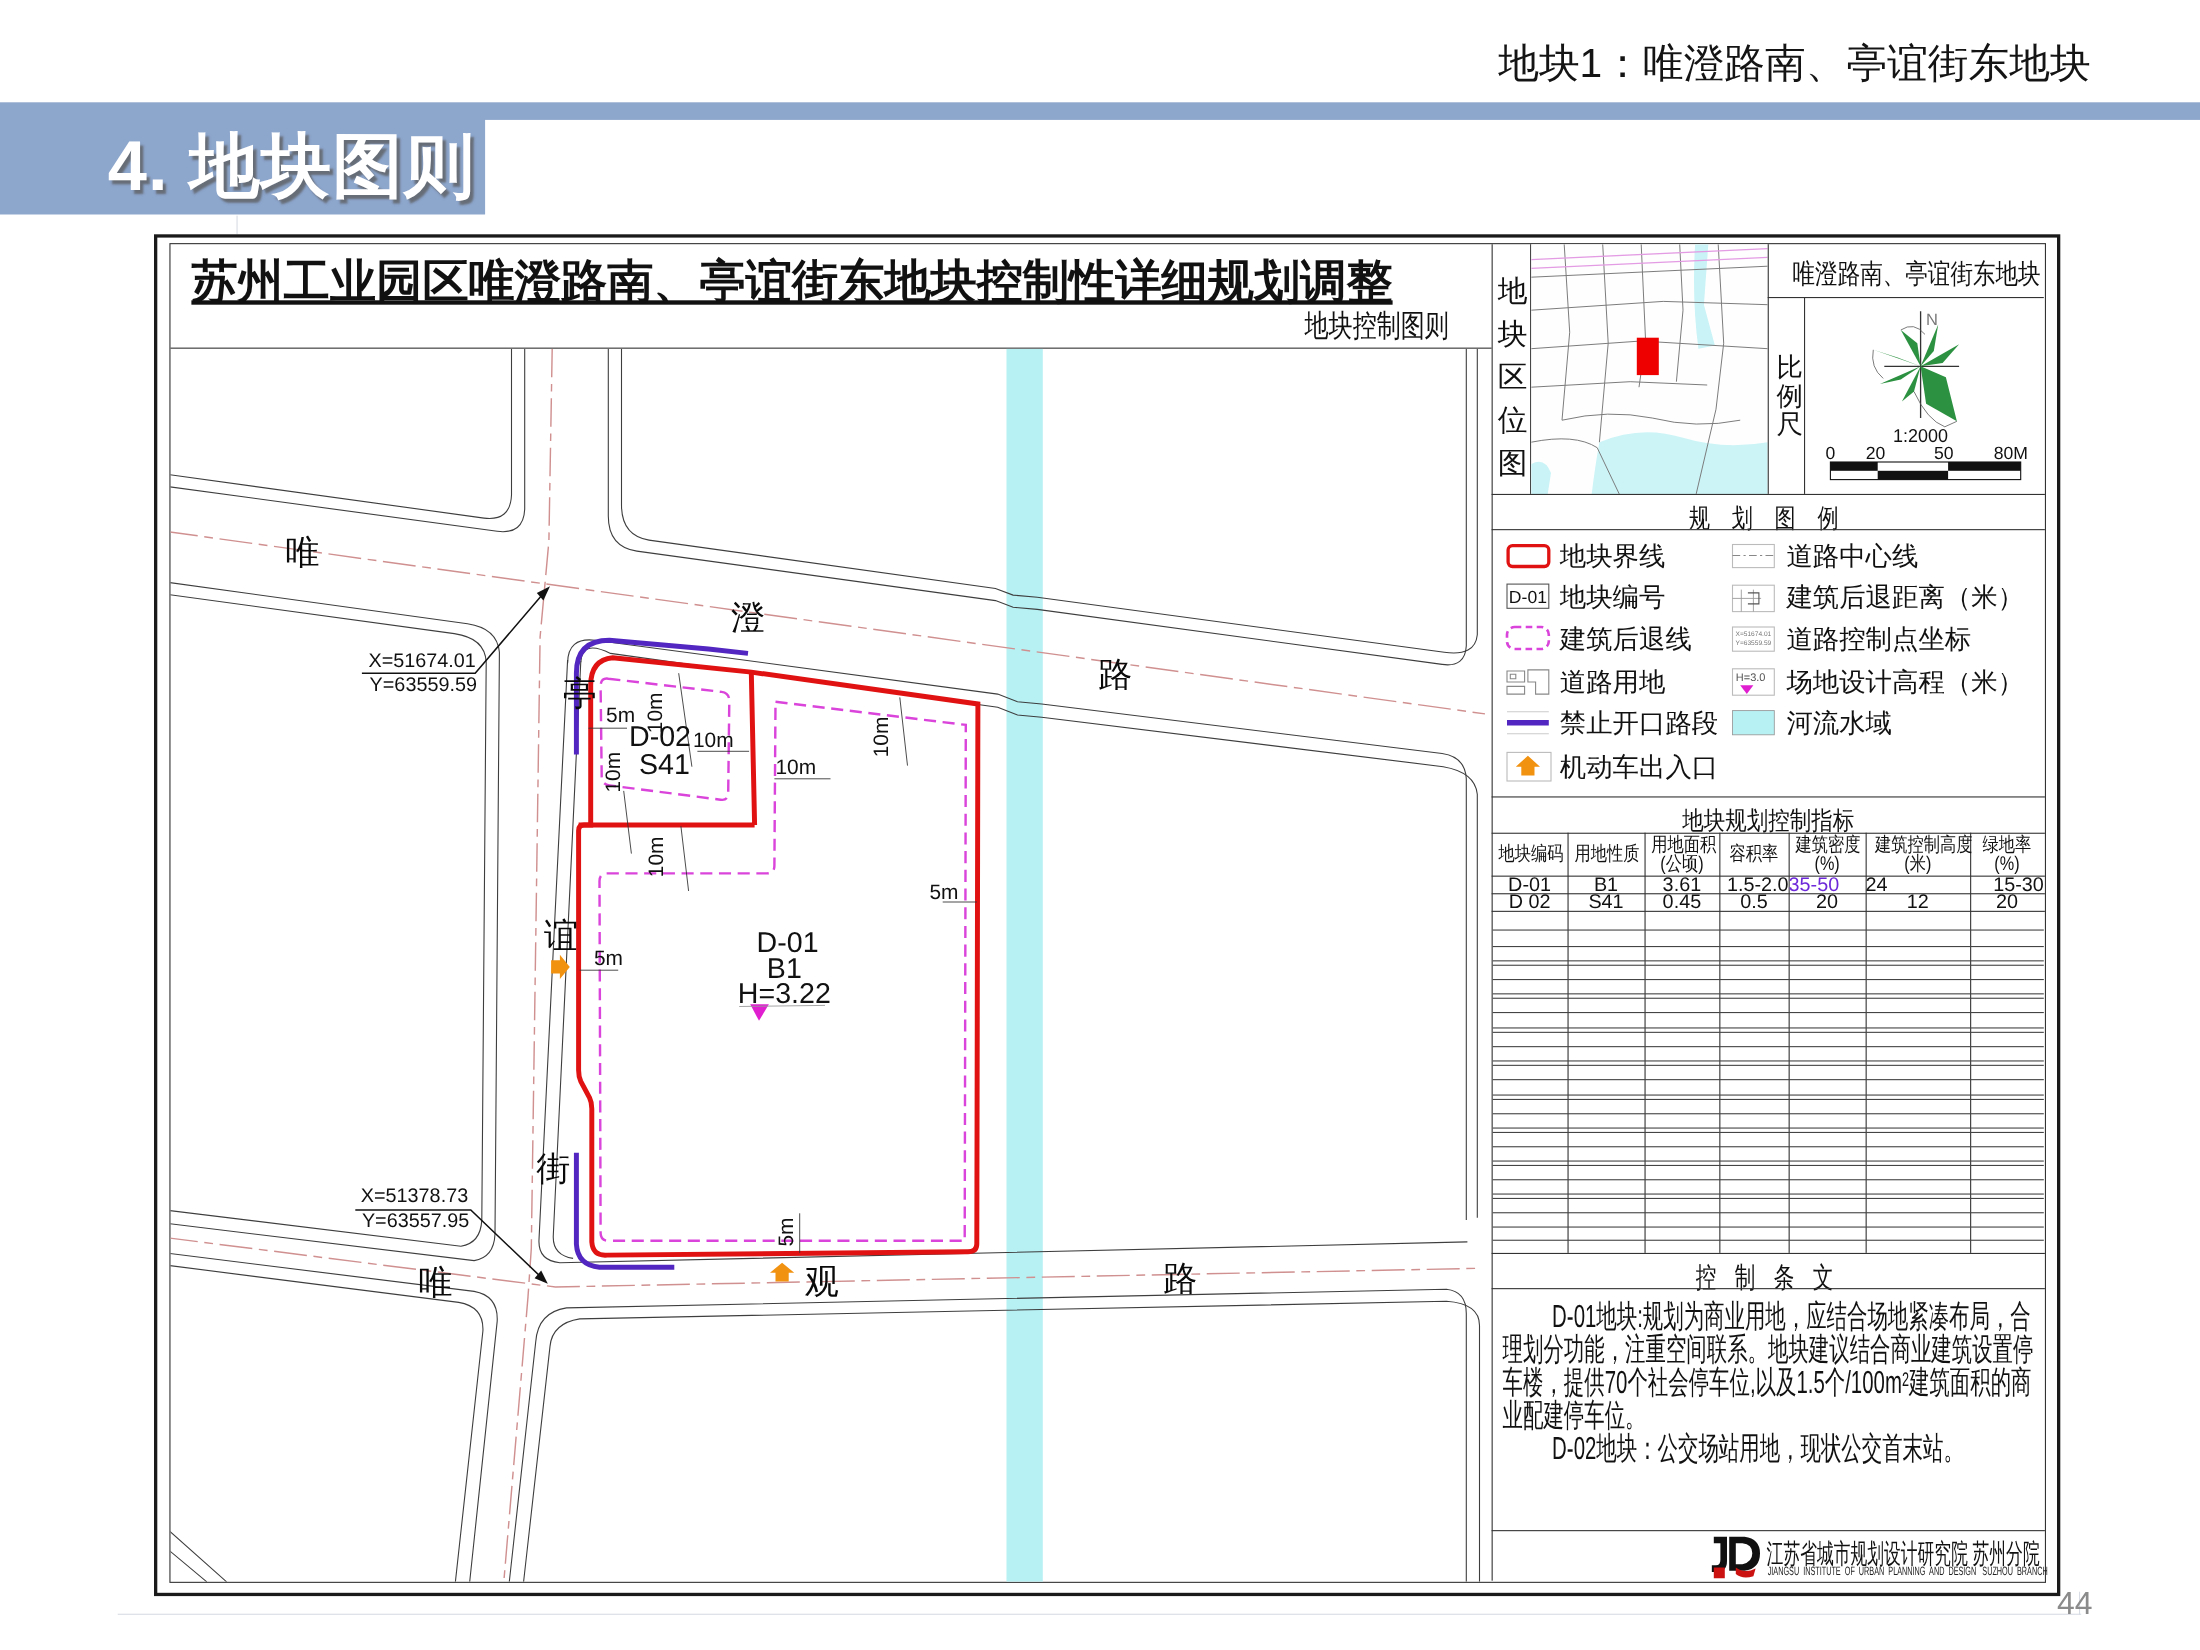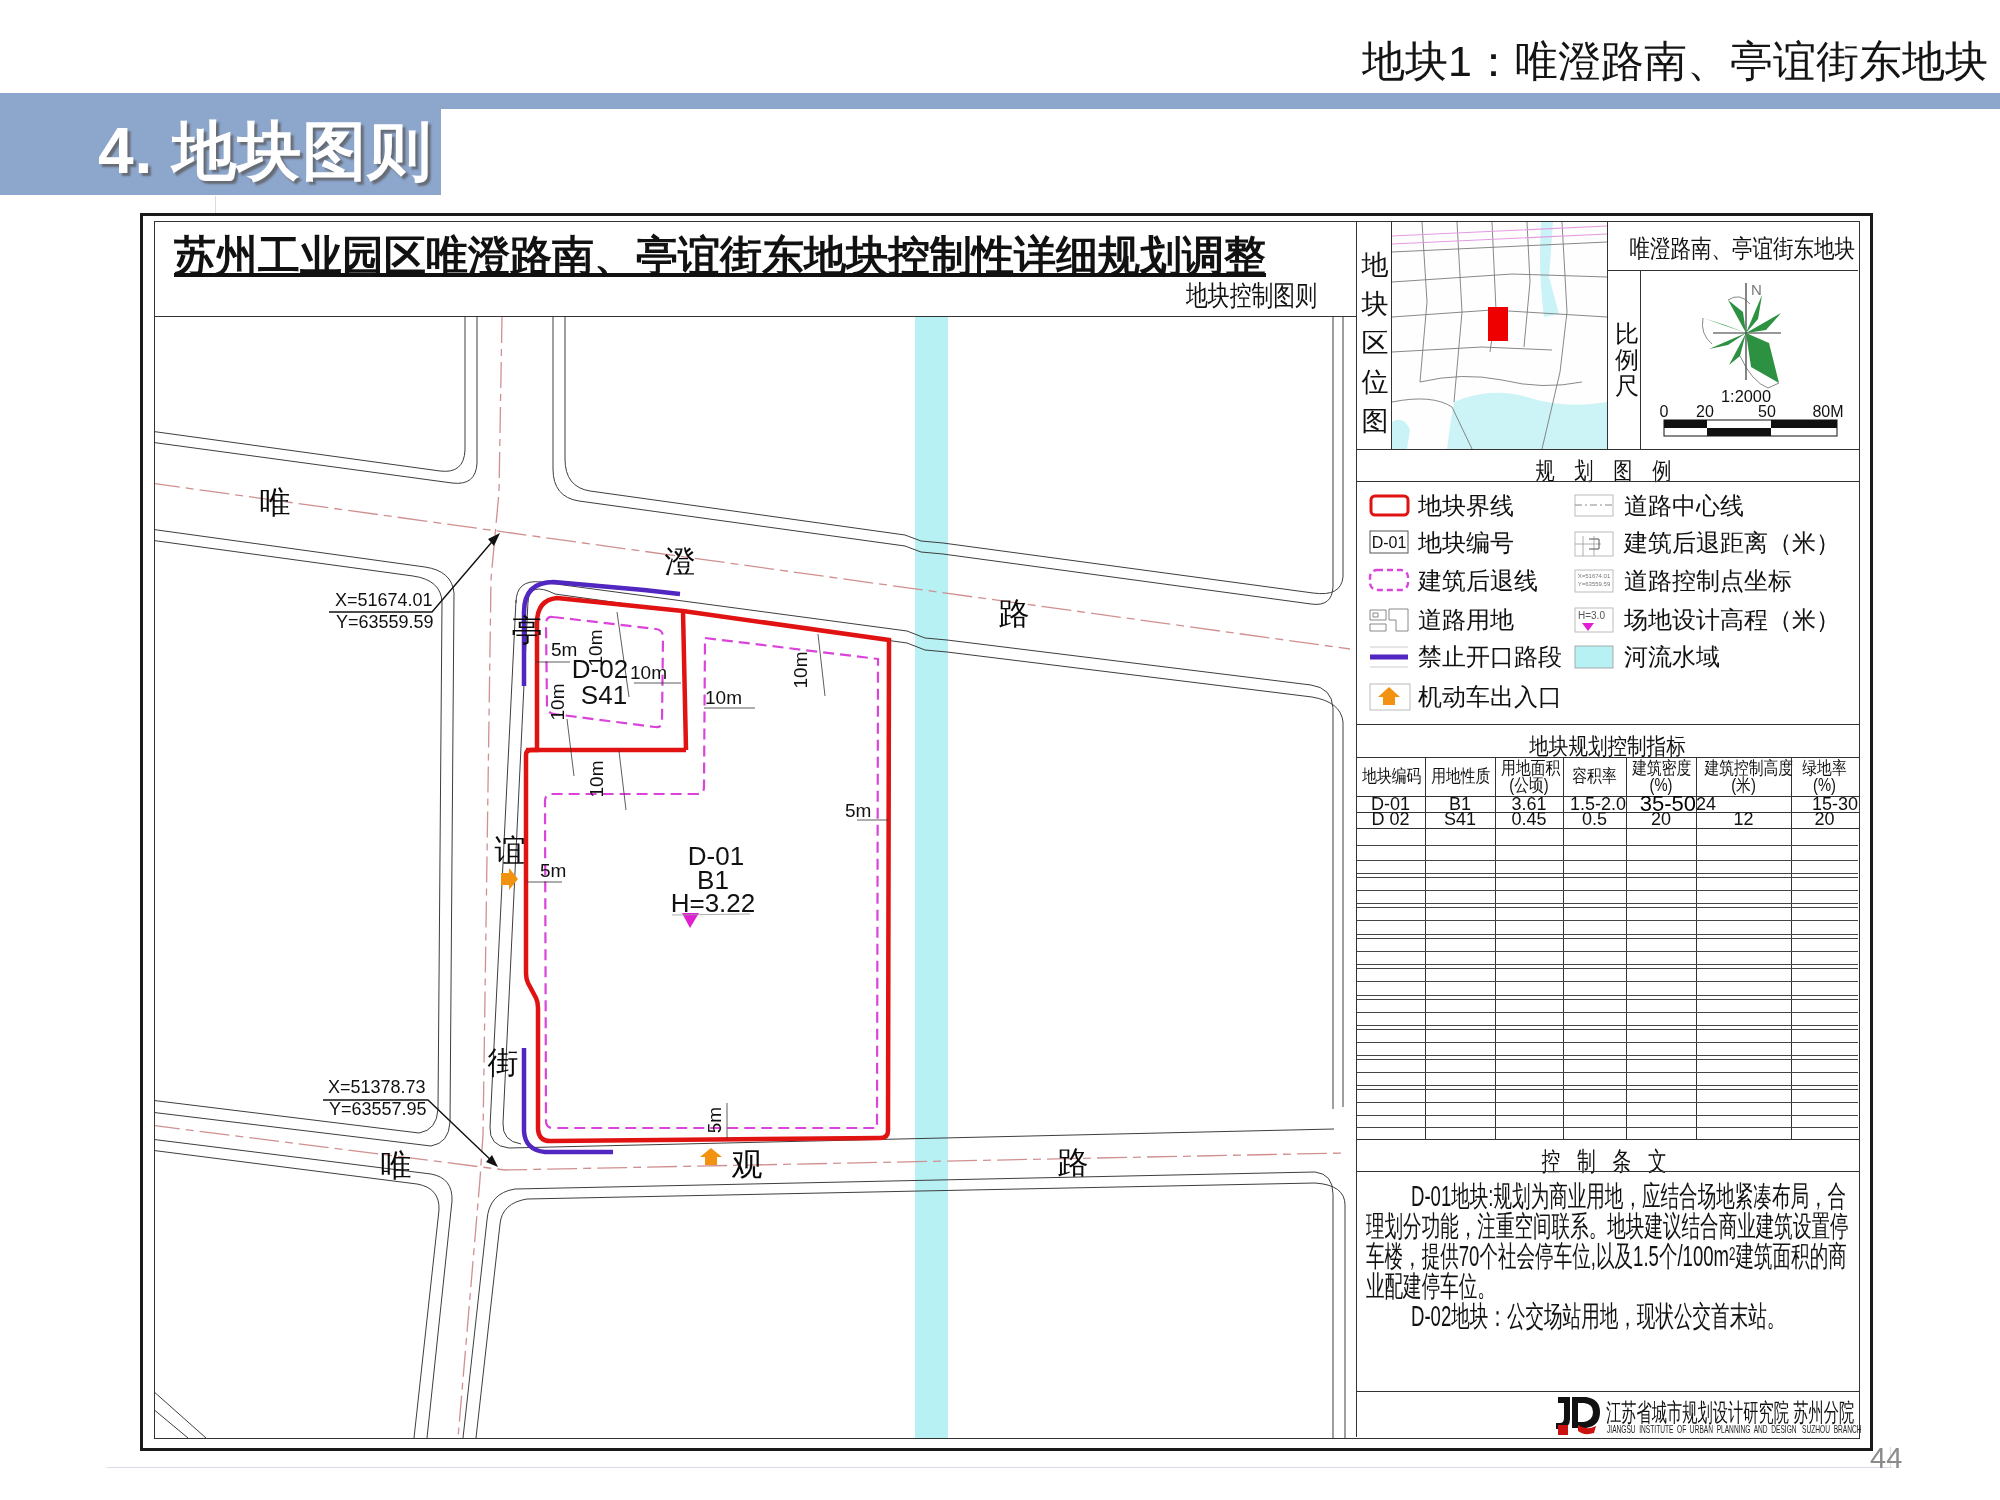--- a/index.html
+++ b/index.html
@@ -6,21 +6,21 @@
   body{width:2000px;height:1500px;background:#fff;font-family:"Liberation Sans",sans-serif;position:relative;overflow:hidden;}
   .abs{position:absolute;}
 </style>
 </head>
 <body>
 
 <div class="abs" style="left:215px;top:196px;width:1px;height:17px;background:#d8dce4;"></div>
 <div class="abs" style="left:107px;top:1467px;width:1785px;height:1px;background:#d8dce4;"></div>
 <div class="abs" style="left:1890px;top:1447px;width:1px;height:21px;background:#d8dce4;"></div>
 
-<div class="abs" style="left:1362px;top:33px;font-size:43px;color:#141414;white-space:nowrap;">地块1：唯澄路南、亭谊街东地块</div>
+<div class="abs" style="left:1362px;top:33px;font-size:37px;color:#141414;white-space:nowrap;">地块1：唯澄路南、亭谊街东地块</div>
 
 <div class="abs" style="left:0px;top:93px;width:2000px;height:16px;background:#8da6cc;"></div>
 
 <div class="abs" style="left:0px;top:94px;width:441px;height:101px;background:#8da6cc;">
   <div class="abs" style="left:86px;top:14px;font-size:64px;font-weight:bold;color:#fff;text-shadow:3px 3px 2px rgba(90,90,90,0.75);letter-spacing:1px;margin-left:12px;">4. 地块图则</div>
 </div>
 
 <div class="abs" style="left:140px;top:213px;width:1727px;height:1232px;border:3px solid #1a1a1a;"></div>
 
 <div class="abs" style="left:154px;top:221px;width:1704px;height:1216px;border:1px solid #333;"></div>
@@ -305,21 +305,21 @@
 <div class="abs" style="left:1495px;top:760px;width:68px;font-size:18px;color:#111;text-align:center;line-height:17px;white-space:nowrap;transform:scaleX(0.82);transform-origin:center;">用地面积<br>(公顷)</div>
 <div class="abs" style="left:1563px;top:767px;width:63px;font-size:18px;color:#111;text-align:center;line-height:18px;white-space:nowrap;transform:scaleX(0.82);transform-origin:center;">容积率</div>
 <div class="abs" style="left:1626px;top:760px;width:70px;font-size:18px;color:#111;text-align:center;line-height:17px;white-space:nowrap;transform:scaleX(0.82);transform-origin:center;">建筑密度<br>(%)</div>
 <div class="abs" style="left:1696px;top:760px;width:95px;font-size:18px;color:#111;text-align:center;line-height:17px;white-space:nowrap;transform:scaleX(0.82);transform-origin:center;">建筑控制高度<br>(米)</div>
 <div class="abs" style="left:1791px;top:760px;width:67px;font-size:18px;color:#111;text-align:center;line-height:17px;white-space:nowrap;transform:scaleX(0.82);transform-origin:center;">绿地率<br>(%)</div>
 
 <div class="abs" style="left:1356px;top:796px;width:69px;font-size:18px;line-height:16px;color:#111;text-align:center;">D-01</div>
 <div class="abs" style="left:1425px;top:796px;width:70px;font-size:18px;line-height:16px;color:#111;text-align:center;">B1</div>
 <div class="abs" style="left:1495px;top:796px;width:68px;font-size:18px;line-height:16px;color:#111;text-align:center;">3.61</div>
 <div class="abs" style="left:1563px;top:796px;width:63px;font-size:18px;line-height:16px;color:#111;text-align:right;">1.5-2.0</div>
-<div class="abs" style="left:1626px;top:796px;width:70px;font-size:22px;line-height:16px;color:#000000;text-align:right;">35-50</div>
+<div class="abs" style="left:1626px;top:796px;width:70px;font-size:18px;line-height:16px;color:#6d28d9;text-align:left;">35-50</div>
 <div class="abs" style="left:1696px;top:796px;width:95px;font-size:18px;line-height:16px;color:#111;text-align:left;">24</div>
 <div class="abs" style="left:1791px;top:796px;width:67px;font-size:18px;line-height:16px;color:#111;text-align:right;">15-30</div>
 
 <div class="abs" style="left:1356px;top:811px;width:69px;font-size:18px;line-height:16px;color:#111;text-align:center;">D 02</div>
 <div class="abs" style="left:1425px;top:811px;width:70px;font-size:18px;line-height:16px;color:#111;text-align:center;">S41</div>
 <div class="abs" style="left:1495px;top:811px;width:68px;font-size:18px;line-height:16px;color:#111;text-align:center;">0.45</div>
 <div class="abs" style="left:1563px;top:811px;width:63px;font-size:18px;line-height:16px;color:#111;text-align:center;">0.5</div>
 <div class="abs" style="left:1626px;top:811px;width:70px;font-size:18px;line-height:16px;color:#111;text-align:center;">20</div>
 <div class="abs" style="left:1696px;top:811px;width:95px;font-size:18px;line-height:16px;color:#111;text-align:center;">12</div>
 <div class="abs" style="left:1791px;top:811px;width:67px;font-size:18px;line-height:16px;color:#111;text-align:center;">20</div>

